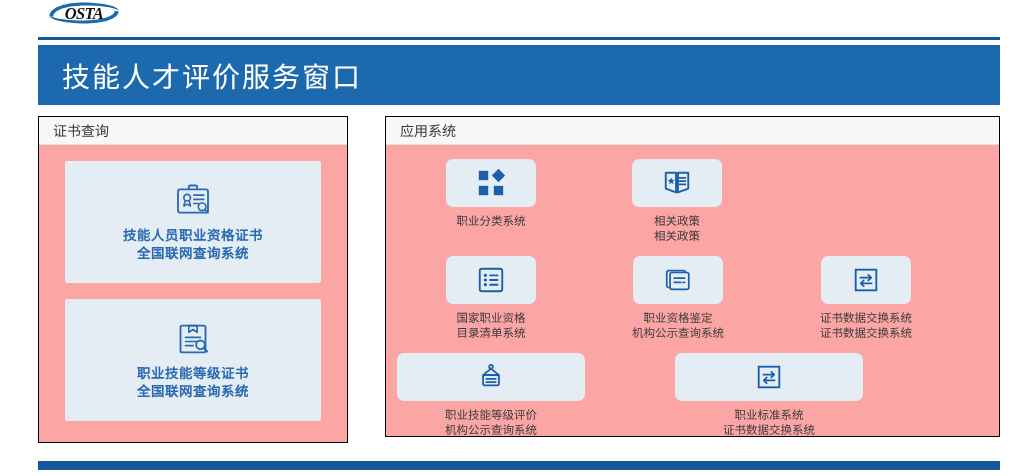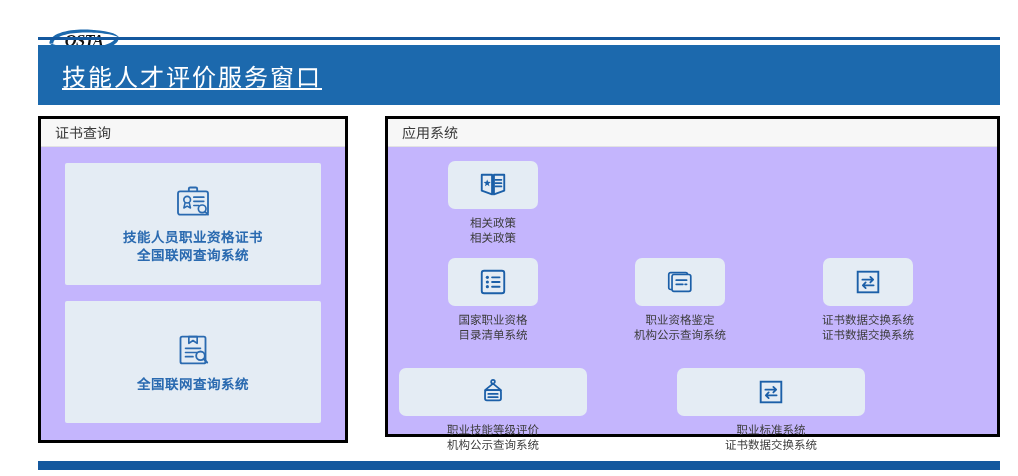--- a/index.html
+++ b/index.html
@@ -26,21 +26,20 @@
     background: #ffffff;
     display: flex;
     align-items: center;
   }
   #brand-logo {
     position: absolute;
     left: 46px;
     top: 1px;
     width: 76px;
     height: 24px;
-    margin-top: 27px;
   }
   #brand-title {
     position: absolute;
     left: 130px;
     top: 1px;
     font-size: 17px;
     font-weight: bold;
     color: #1a4f8a;
     letter-spacing: 1px;
     line-height: 24px;
@@ -61,41 +60,40 @@
     left: 38px;
     top: 45px;
     width: 962px;
     height: 60px;
     background: #1c69ad;
     display: flex;
     align-items: center;
   }
   #service-banner .banner-text {
     color: #ffffff;
-    font-size: 24px;
+    font-size: 28px;
     letter-spacing: 2px;
     padding-left: 24px;
     font-weight: normal;
-    text-decoration: underline;
   }
 
   
   #content-area {
     position: absolute;
     left: 38px;
     top: 116px;
     width: 962px;
     height: 327px;
   }
 
   .panel {
     position: absolute;
     top: 0;
-    background: #c4b5fd;
-    border: 3px solid #000000;
+    background: #fca5a5;
+    border: 1px solid #000000;
     box-sizing: border-box;
   }
   #panel-cert-query {
     left: 0;
     width: 310px;
     height: 327px;
   }
   #panel-app-systems {
     left: 347px;
     width: 615px;
@@ -183,21 +181,21 @@
     margin-top: 7px;
     text-align: center;
     font-size: 11.5px;
     color: #3c3c3c;
     line-height: 15px;
     white-space: nowrap;
   }
 
   
   #app-row-1 { margin-bottom: 12px; }
-  #app-row-2 { margin-bottom: 25px; }
+  #app-row-2 { margin-bottom: 12px; }
   #app-row-3 { }
 
   #app-row-1 .app-item:nth-child(1),
   #app-row-2 .app-item:nth-child(1) { margin-left: 60px; }
   #app-row-1 .app-item:nth-child(2),
   #app-row-2 .app-item:nth-child(2) { margin-left: 96px; }
   #app-row-1 .app-item:nth-child(3),
   #app-row-2 .app-item:nth-child(3) { margin-left: 96px; }
 
   #app-row-3 .app-item:nth-child(1) { margin-left: 11px; }
@@ -263,33 +261,48 @@
             <path d="M11 8 h26 a2 2 0 0 1 2 2 v28 a2 2 0 0 1 -2 2 h-26 a2 2 0 0 1 -2 -2 v-28 a2 2 0 0 1 2 -2 z" fill="none" stroke="#2a6ab0" stroke-width="2.2"></path>
             <path d="M19 8 h10 v8 l-5 -3.4 l-5 3.4 z" fill="none" stroke="#2a6ab0" stroke-width="2" stroke-linejoin="round"></path>
             <line x1="15" y1="22" x2="33" y2="22" stroke="#2a6ab0" stroke-width="2" stroke-linecap="round"></line>
             <line x1="15" y1="27" x2="29" y2="27" stroke="#2a6ab0" stroke-width="2" stroke-linecap="round"></line>
             <line x1="15" y1="32" x2="24" y2="32" stroke="#2a6ab0" stroke-width="2" stroke-linecap="round"></line>
             <circle cx="33" cy="31" r="5.2" fill="#e4ecf4" stroke="#2a6ab0" stroke-width="2.2"></circle>
             <line x1="36.8" y1="34.8" x2="41" y2="39" stroke="#2a6ab0" stroke-width="2.4" stroke-linecap="round"></line>
           </svg>
         </span>
         <div class="cert-label">
+          <div>职业技能等级证书</div>
           <div>全国联网查询系统</div>
         </div>
       </div>
 
     </div>
   </section>
 
   <section class="panel" id="panel-app-systems">
     <div class="panel-header">应用系统</div>
     <div class="panel-body app-grid">
 
       <div class="app-row" id="app-row-1">
 
+        <div class="app-item size-normal">
+          <span class="app-tile">
+            <svg viewBox="0 0 32 32" aria-hidden="true">
+              <rect x="3" y="3" width="10" height="10" fill="#1b5fa8"></rect>
+              <rect x="3" y="19" width="10" height="10" fill="#1b5fa8"></rect>
+              <rect x="19" y="19" width="10" height="10" fill="#1b5fa8"></rect>
+              <rect x="19" y="3" width="10" height="10" fill="#1b5fa8" transform="rotate(45 24 8)"></rect>
+            </svg>
+          </span>
+          <div class="app-label">
+            <div>职业分类系统</div>
+            <div></div>
+          </div>
+        </div>
 
 
         <div class="app-item size-normal">
           <span class="app-tile">
             <svg viewBox="0 0 32 32" aria-hidden="true">
               <path d="M4 5 h11 v21 l-11 -4 z" fill="none" stroke="#1b5fa8" stroke-width="2" stroke-linejoin="round"></path>
               <path d="M28 5 h-11 v21 l11 -4 z" fill="none" stroke="#1b5fa8" stroke-width="2" stroke-linejoin="round"></path>
               <path d="M9.8 10 l1 2.6 l2.8 .2 l-2.2 1.8 l.8 2.7 l-2.4-1.5 l-2.4 1.5 l.8-2.7 l-2.2-1.8 l2.8-.2 z" fill="#1b5fa8"></path>
               <line x1="18.5" y1="10.5" x2="25" y2="10.5" stroke="#1b5fa8" stroke-width="1.8" stroke-linecap="round"></line>
               <line x1="18.5" y1="14" x2="25" y2="14" stroke="#1b5fa8" stroke-width="1.8" stroke-linecap="round"></line>

